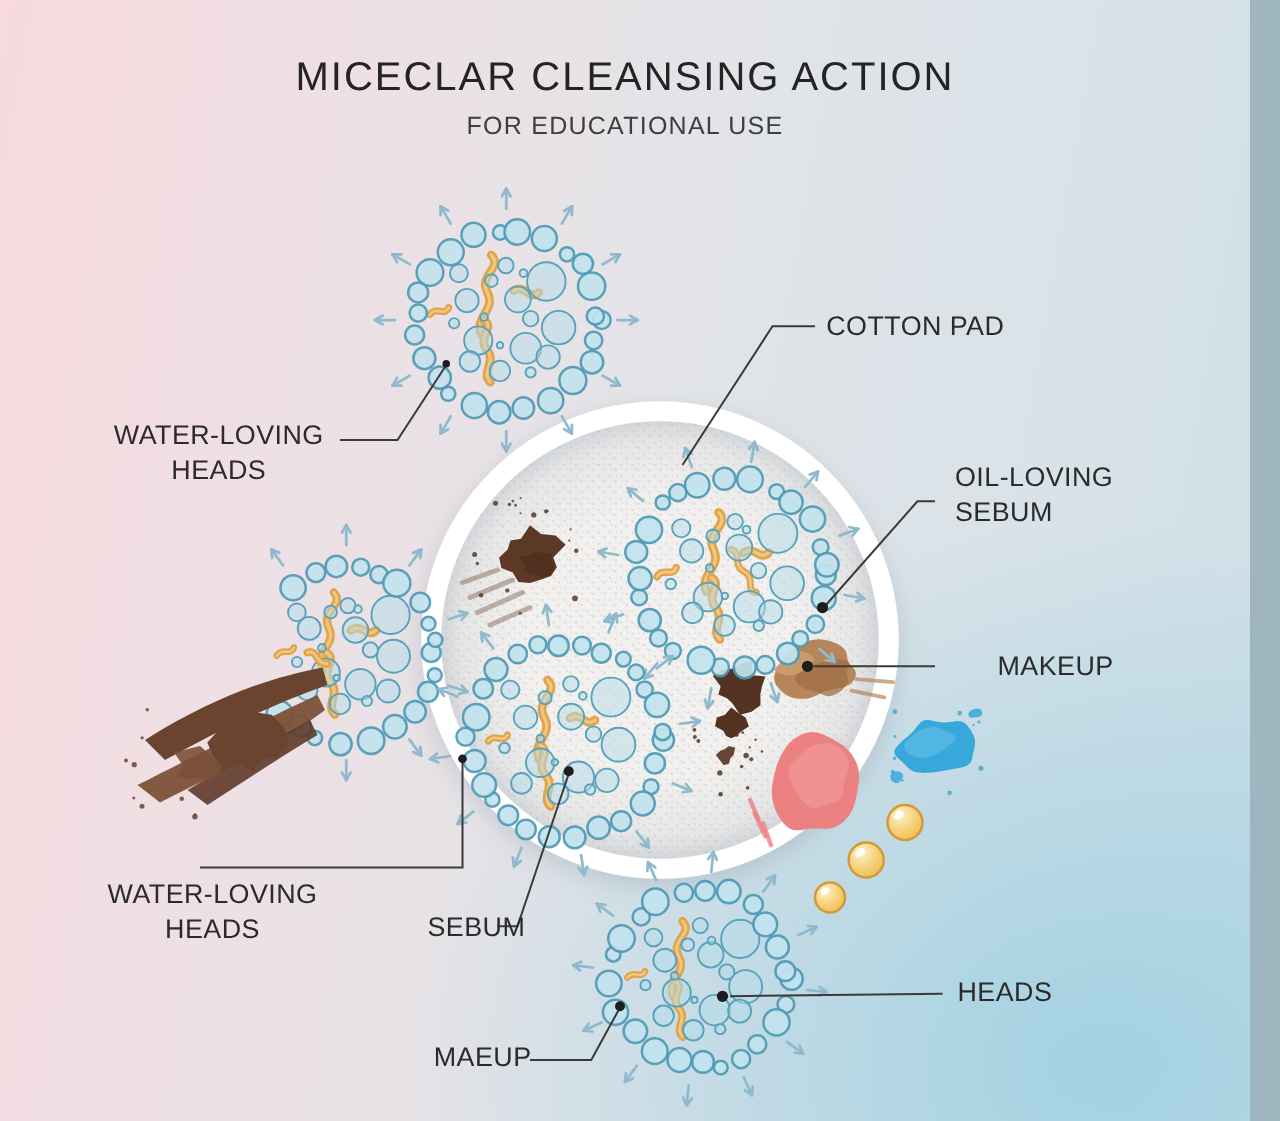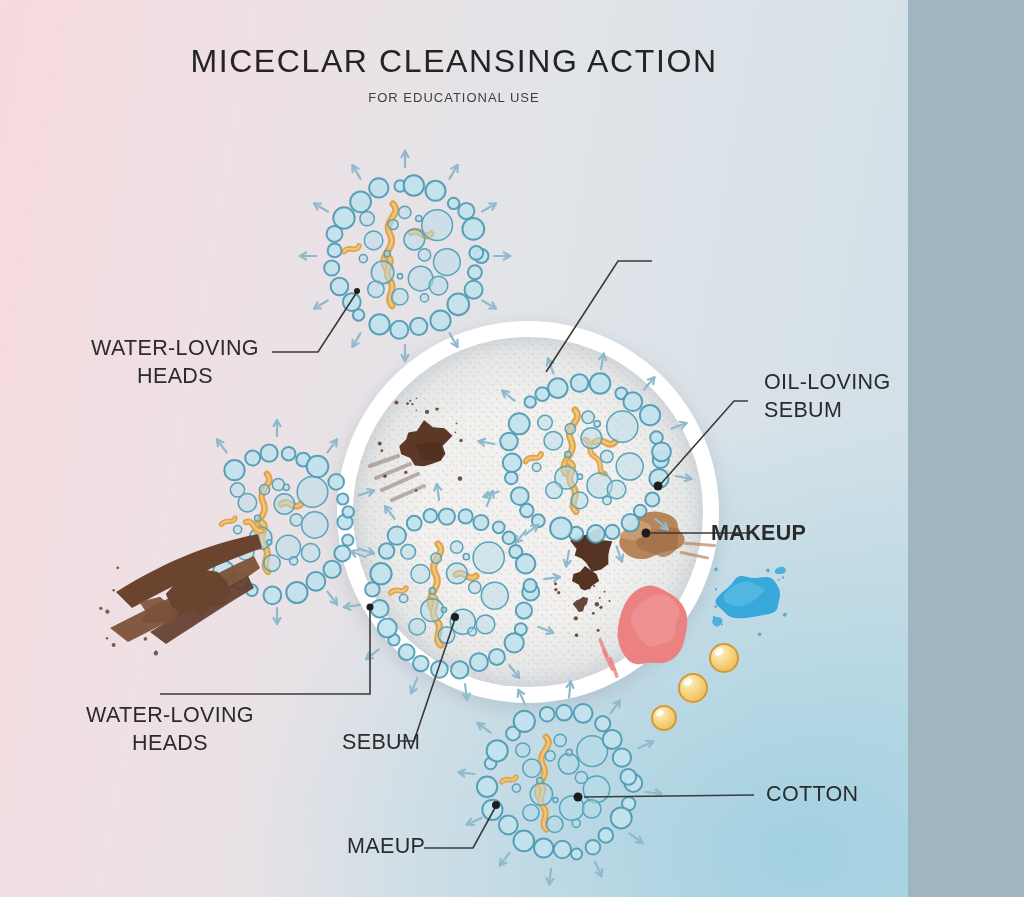--- a/index.html
+++ b/index.html
@@ -1,35 +1,35 @@
 <!DOCTYPE html>
 <html><head>
 <meta charset="utf-8">
 <style>
   html,body{margin:0;padding:0;background:#9fb6c0;}
   .canvas{
-    position:relative;width:908px;height:897px;overflow:hidden;
+    position:relative;width:1000px;height:897px;overflow:hidden;
     font-family:"Liberation Sans",sans-serif;
     background:
       radial-gradient(900px 700px at 88% 95%, rgba(150,205,224,0.80), rgba(150,205,224,0) 62%),
       linear-gradient(100deg,#f7d9de 0%, #eee0e4 24%, #e2e4e8 52%, #d8e2e8 78%, #cfdfe7 100%);
   }
   svg{position:absolute;left:0;top:0;}
   .lbl{
     position:absolute;font-size:21.5px;color:#2b2b2b;letter-spacing:0.35px;
     line-height:1.32;white-space:nowrap;
   }
   .lbl.wrap{white-space:normal;}
   .title{
     position:absolute;left:0;right:0;top:43px;text-align:center;
     font-size:32px;letter-spacing:1.6px;color:#242424;
   }
   .subtitle{
     position:absolute;left:0;right:0;top:90px;text-align:center;
-    font-size:13px;letter-spacing:1px;color:#3e3e3e;
+    font-size:20px;letter-spacing:1px;color:#3e3e3e;
   }
   .center{text-align:center;}
 </style>
 </head>
 <body>
 
 <div class="canvas">
 
   <svg id="art" width="1024" height="897" viewBox="0 0 1024 897">
     <defs>
@@ -780,20 +780,21 @@
       <circle cx="370" cy="607" r="3.5"></circle>
       <circle cx="455" cy="617" r="4"></circle>
       <circle cx="496" cy="805" r="4"></circle>
       <circle cx="578" cy="797" r="4.5"></circle>
     </g>
   </svg>
 
   <div class="title">MICECLAR CLEANSING ACTION</div>
   <div class="subtitle">FOR EDUCATIONAL USE</div>
 
+  <div class="lbl" style="left:661px;top:247px;">COTTON PAD</div>
   <div class="lbl wrap center" style="left:83px;top:334px;width:184px;">WATER-LOVING HEADS</div>
   <div class="lbl wrap" style="left:764px;top:368px;width:150px;">OIL-LOVING SEBUM</div>
-  <div class="lbl" style="left:711px;top:519px;font-weight:bold;">MAKEUP</div>
+  <div class="lbl" style="left:798px;top:519px;">MAKEUP</div>
   <div class="lbl wrap center" style="left:78px;top:701px;width:184px;">WATER-LOVING HEADS</div>
   <div class="lbl" style="left:342px;top:728px;">SEBUM</div>
   <div class="lbl" style="left:347px;top:832px;">MAEUP</div>
-  <div class="lbl" style="left:766px;top:780px;">COTTON</div>
+  <div class="lbl" style="left:766px;top:780px;">HEADS</div>
 </div>
 
 </body></html>

